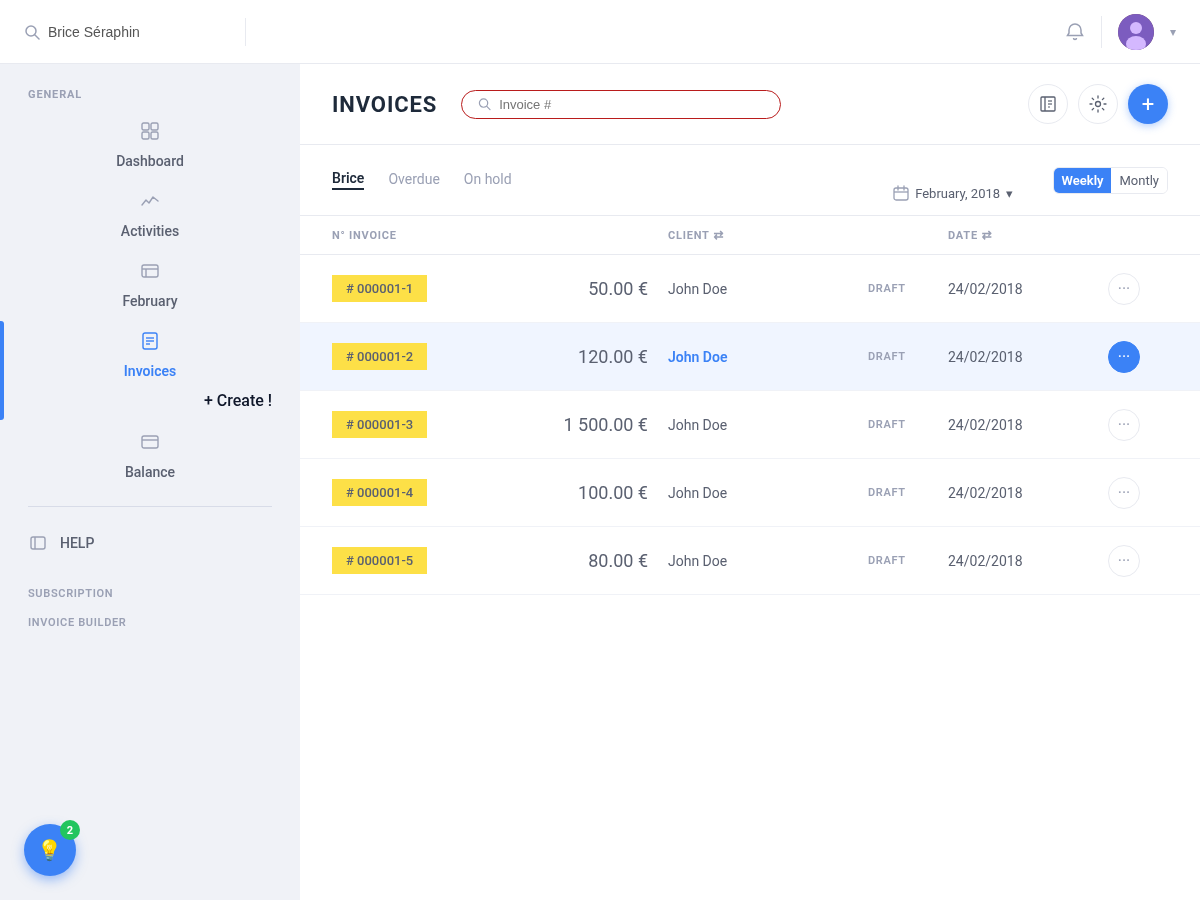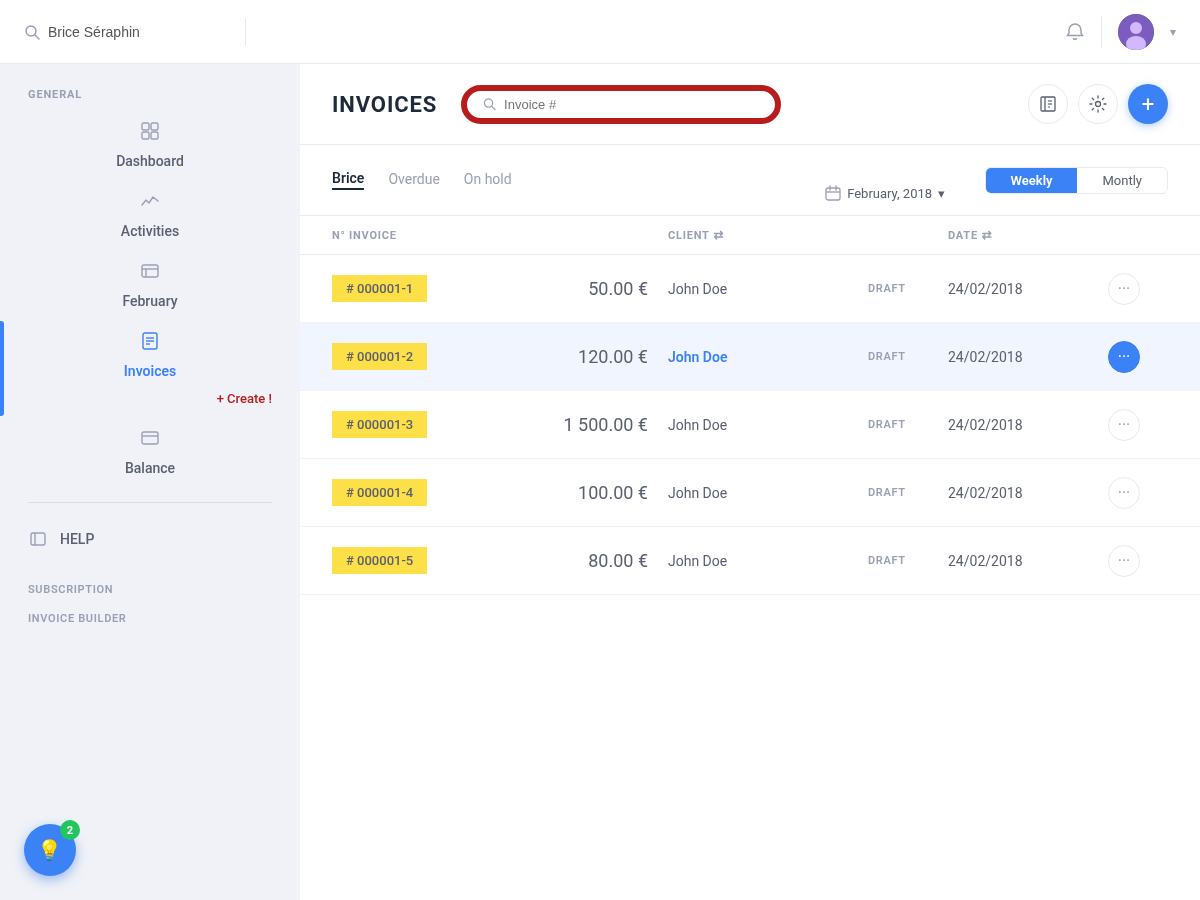--- a/index.html
+++ b/index.html
@@ -209,21 +209,21 @@
       font-size: 22px;
       font-weight: 700;
       color: #1e2a3a;
       letter-spacing: 0.04em;
       margin-right: 8px;
     }
     .search-invoice {
       display: flex;
       align-items: center;
       gap: 8px;
-      border: 6px solid #b91c1c;
+      border: 1px solid #b91c1c;
       border-radius: 20px;
       padding: 6px 16px;
       flex: 1;
       max-width: 320px;
     }
     .search-invoice input {
       border: none;
       outline: none;
       font-size: 13px;
       color: #9aa0b4;
@@ -295,21 +295,21 @@
       margin-top: 26px;
     }
     .period-btns {
       display: flex;
       margin-left: 16px;
       border: 1px solid #e8eaf0;
       border-radius: 6px;
       overflow: hidden;
     }
     .period-btn {
-      padding: 5px 25px;
+      padding: 5px 8px;
       font-size: 13px;
       cursor: pointer;
       color: #5a6070;
       background: #fff;
     }
     .period-btn.active {
       background: #3b82f6;
       color: white;
       font-weight: 600;
     }
@@ -479,21 +479,21 @@
     <div class="sidebar-item active">
       <span class="sidebar-icon">
         <svg width="18" height="18" viewBox="0 0 18 18" fill="none">
           <rect x="2" y="1" width="14" height="16" rx="2" stroke="#3b82f6" stroke-width="1.4"></rect>
           <line x1="5" y1="6" x2="13" y2="6" stroke="#3b82f6" stroke-width="1.4"></line>
           <line x1="5" y1="9" x2="13" y2="9" stroke="#3b82f6" stroke-width="1.4"></line>
           <line x1="5" y1="12" x2="9" y2="12" stroke="#3b82f6" stroke-width="1.4"></line>
         </svg>
       </span>
       <span style="color:#3b82f6;font-weight:600;">Invoices</span>
-      <span class="sidebar-create-btn" style="font-size:13px;color:#b91c1c;margin-left:auto;">+ Create !</span>
+      <span class="sidebar-create-btn" style="font-size:16px;color:#0f172a;margin-left:auto;">+ Create !</span>
     </div>
 
     <div class="sidebar-item">
       <span class="sidebar-icon">
         <svg width="18" height="18" viewBox="0 0 18 18" fill="none">
           <rect x="1" y="3" width="16" height="12" rx="2" stroke="#9aa0b4" stroke-width="1.4"></rect>
           <line x1="1" y1="7" x2="17" y2="7" stroke="#9aa0b4" stroke-width="1.4"></line>
         </svg>
       </span>
       <span>Balance</span>

